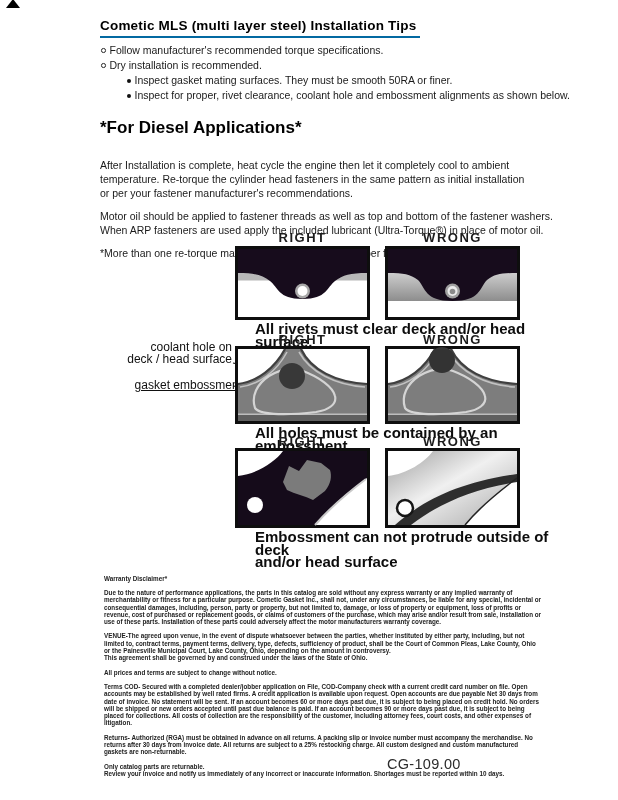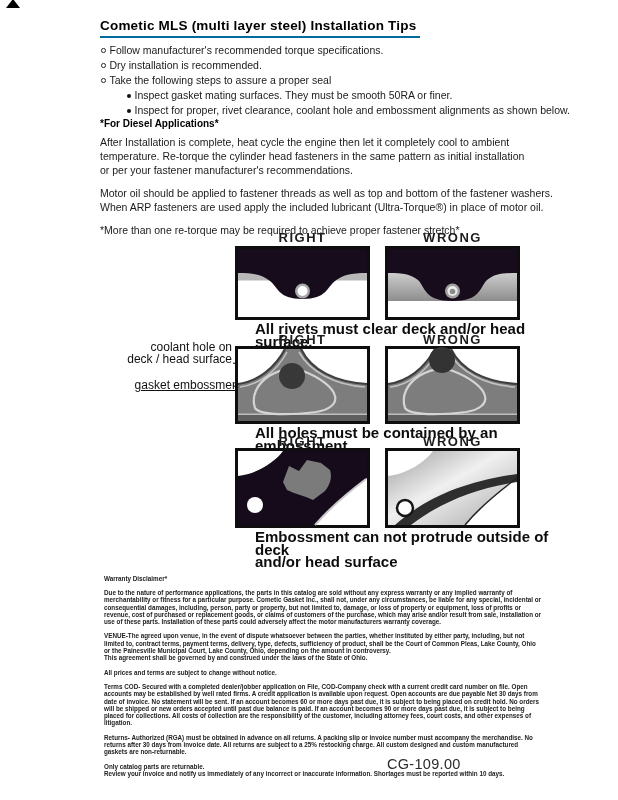--- a/index.html
+++ b/index.html
@@ -33,21 +33,21 @@
     width:4.5px; height:4.5px; border:1px solid #2a2a2a; border-radius:50%;
     margin:5px 4px 0 0; flex:0 0 auto;
   }
   .tip-sub { display:flex; line-height:15px; padding-left:26px; }
   .tip-sub .dot {
     width:4px; height:4px; background:#111; border-radius:50%;
     margin:5.5px 3.5px 0 0; flex:0 0 auto;
   }
 
   .diesel { position:absolute; left:100px; top:118px; width:472px; }
-  .diesel h2 { font-size:10px; font-weight:bold; color:#000; margin-bottom:6px; }
+  .diesel h2 { font-size:17px; font-weight:bold; color:#000; margin-bottom:20px; }
   .diesel p { font-size:10.5px; line-height:14px; margin-bottom:9px; white-space:pre-line; }
 
   .dg-label {
     position:absolute; width:135px; text-align:center;
     font-size:13px; font-weight:bold; letter-spacing:1.5px; color:#1c1c1c;
   }
   .dg-box { position:absolute; width:135px; display:block; }
   .dg-caption {
     position:absolute; left:235px; width:300px;
     font-size:15px; font-weight:bold; color:#0d0d0d; line-height:12.5px;
@@ -79,24 +79,20 @@
   <div class="title">Cometic MLS (multi layer steel) Installation Tips</div>
 
   <div class="tips">
     <div class="tip-row">
       <span class="ring"></span>
       <span>Follow manufacturer's recommended torque specifications.</span>
     </div>
     <div class="tip-row">
       <span class="ring"></span>
       <span>Dry installation is recommended.</span>
-    </div>
-    <div class="tip-row">
-      <span class="ring"></span>
-      <span>Take the following steps to assure a proper seal</span>
     </div>
     <div class="tip-sub">
       <span class="dot"></span>
       <span>Inspect gasket mating surfaces.  They must be smooth 50RA or finer.</span>
     </div>
     <div class="tip-sub">
       <span class="dot"></span>
       <span>Inspect for proper, rivet clearance, coolant hole and embossment alignments as shown below.</span>
     </div>
   </div>

